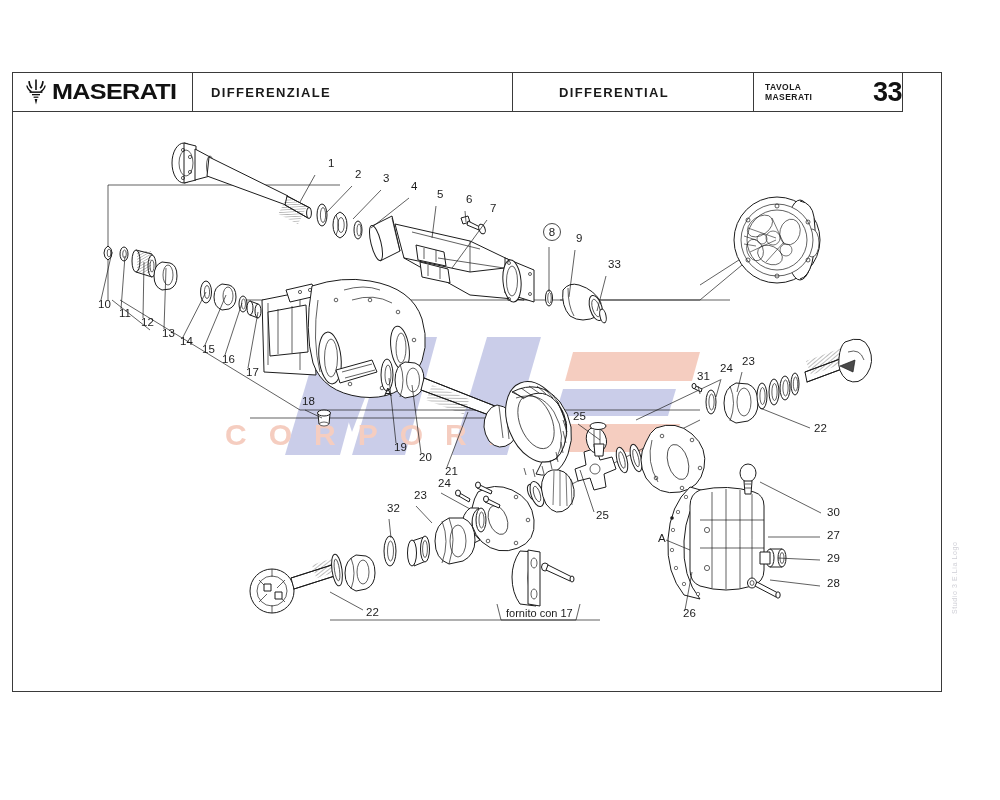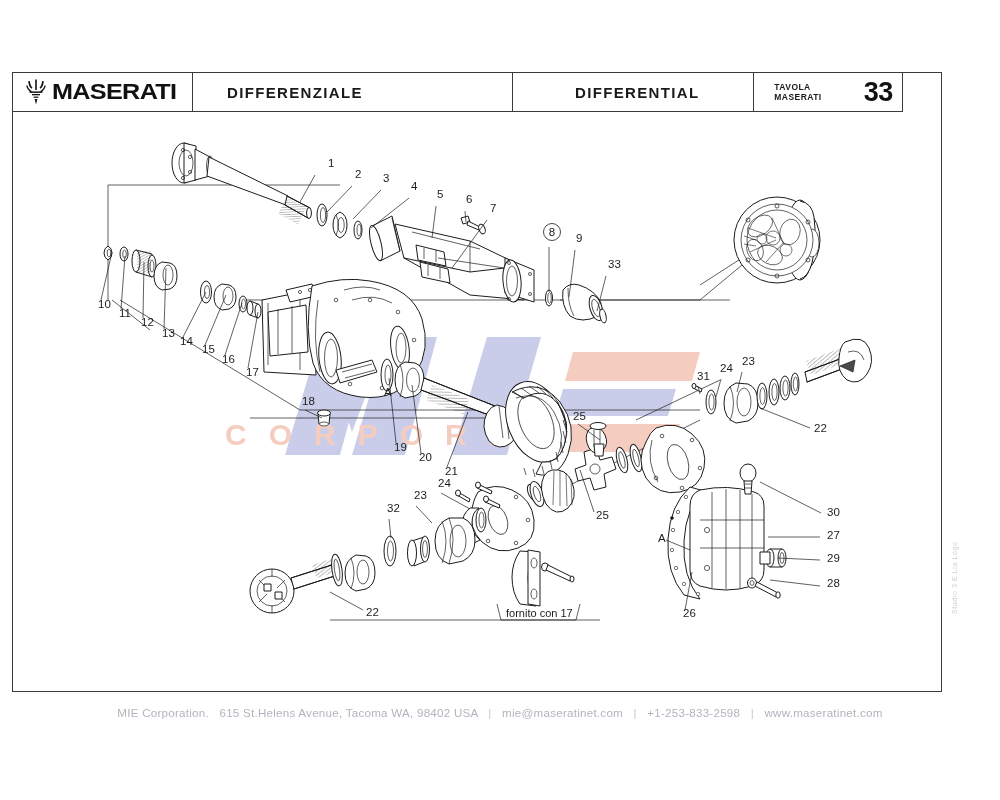--- a/index.html
+++ b/index.html
@@ -19,26 +19,25 @@
   
   .titlebar{
     position:absolute;left:12px;top:72px;width:891px;height:40px;
     border:1px solid #3a3a3a;box-sizing:border-box;
     display:flex;align-items:stretch;background:#fff;
   }
   .tb-cell{display:flex;align-items:center;box-sizing:border-box;}
   .tb-logo{width:180px;border-right:1px solid #3a3a3a;padding-left:12px;gap:5px;}
   .tb-it{flex:0 0 320px;border-right:1px solid #3a3a3a;padding-left:18px;}
   .tb-en{flex:1 1 auto;border-right:1px solid #3a3a3a;padding-left:46px;align-items:center;}
-  .tb-tav{flex:0 0 148px;padding-left:11px;gap:20px;justify-content:center;}
+  .tb-tav{flex:0 0 148px;padding-left:11px;gap:20px;justify-content:space-between;}
 
   .sec-label{
-    font-size:15px;font-weight:bold;letter-spacing:1.35px;color:#1a1a1a;
+    font-size:13px;font-weight:bold;letter-spacing:1.35px;color:#1a1a1a;
     font-family:"Liberation Sans", sans-serif;
-    margin-left:16px;
   }
   .tav-words{font-size:8.5px;font-weight:bold;line-height:1.22;letter-spacing:.45px;color:#1a1a1a;}
   .tav-num{font-size:27px;font-weight:bold;color:#111;letter-spacing:-0.5px;margin-left:22px;}
 
   .wordmark{
     font-size:22.5px;font-weight:bold;color:#111;letter-spacing:-0.6px;
     font-family:"Liberation Sans", sans-serif;transform:scaleX(1.12);transform-origin:left center;
   }
 
   
@@ -759,25 +758,14 @@
       <div class="tav-words">
         <div>TAVOLA</div>
         <div>MASERATI</div>
       </div>
       <div class="tav-num">33</div>
     </div>
   </div>
 
   <div class="studio">Studio 3 E.Lia  Logo</div>
 
-  <div class="footer">
-    <span>MIE Corporation.</span>
-    <span>&nbsp;</span>
-    <span>615 St.Helens Avenue, Tacoma WA, 98402 USA</span>
-    <span class="sep">|</span>
-    <span>mie@maseratinet.com</span>
-    <span class="sep">|</span>
-    <span>+1-253-833-2598</span>
-    <span class="sep">|</span>
-    <span>www.maseratinet.com</span>
-  </div>
 
 </div>
 
 </body></html>

